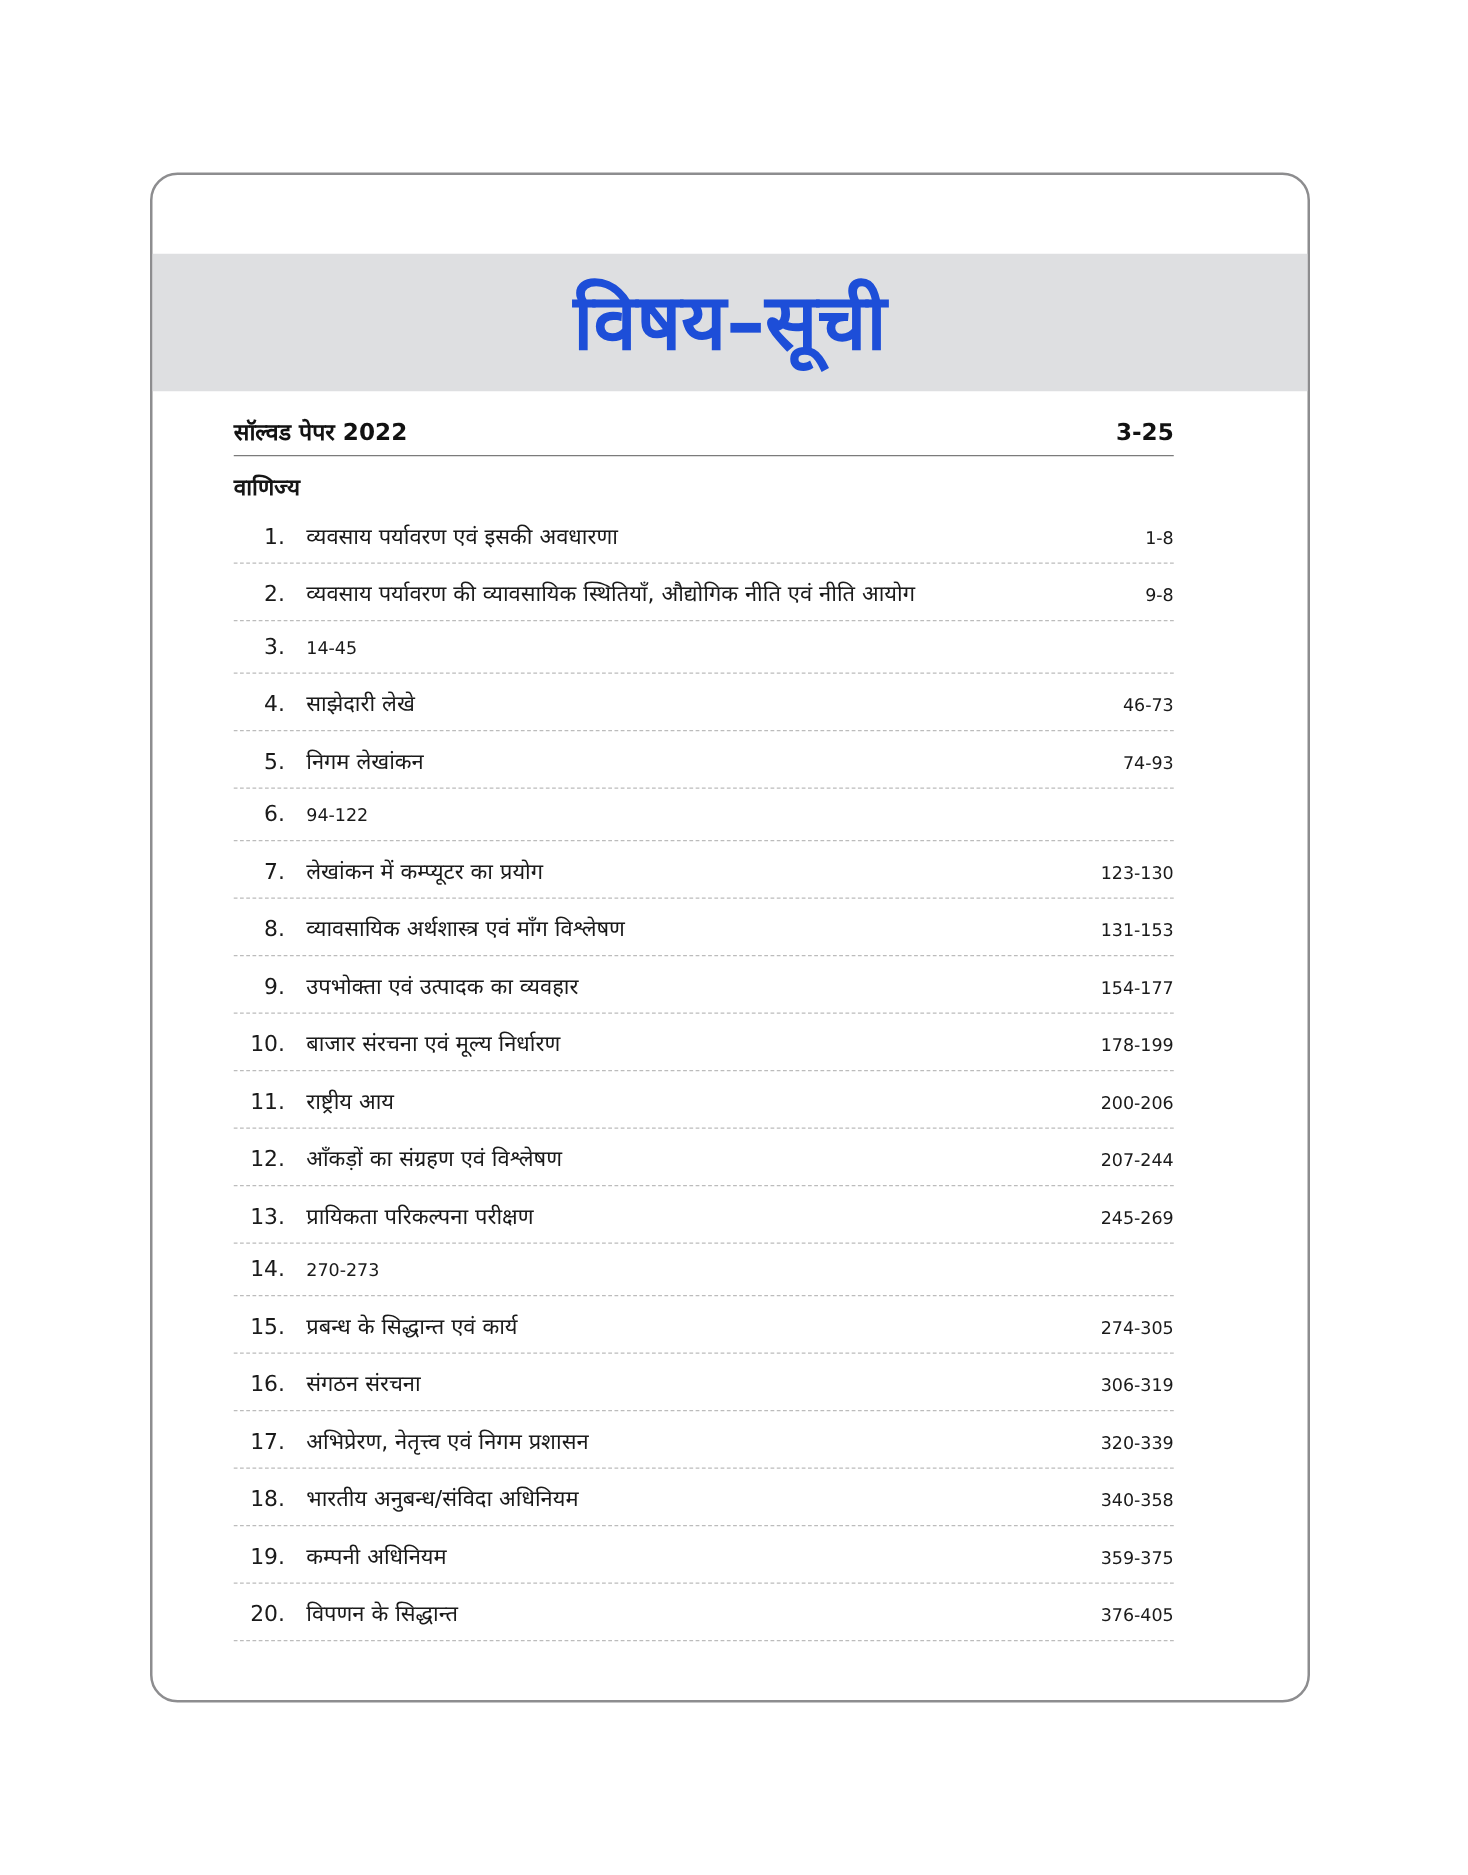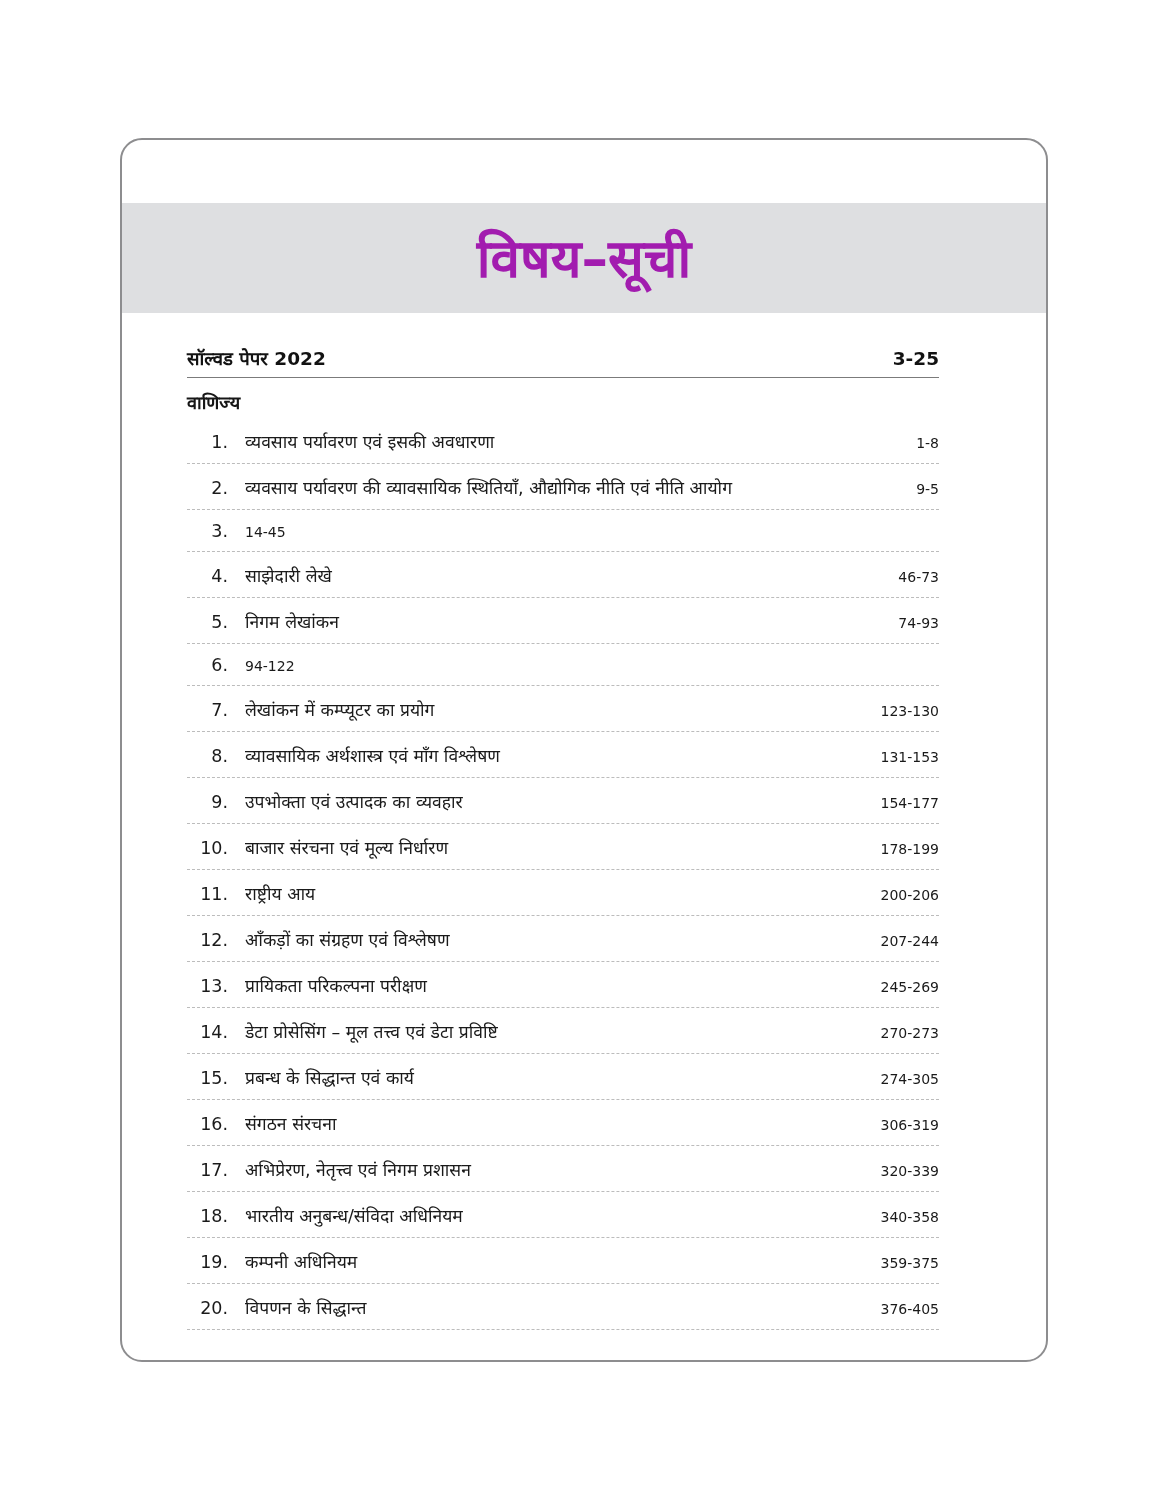--- a/index.html
+++ b/index.html
@@ -36,33 +36,33 @@
     top: 63px;
     width: 100%;
     height: 110px;
     background: #dedfe1;
     display: flex;
     align-items: center;
     justify-content: center;
   }
   .title-band .title-text {
     font-family: "DejaVu Sans", sans-serif;
-    font-size: 53px;
+    font-size: 62px;
     font-weight: 700;
-    color: #a21caf;
+    color: #1d4ed8;
     letter-spacing: 0px;
     line-height: 1;
     white-space: nowrap;
   }
 
   
   .toc-body {
     position: absolute;
     left: 65px;
-    top: 205px;
+    top: 192px;
     width: 752px;
   }
 
   
   .solved-row {
     display: flex;
     align-items: baseline;
     justify-content: space-between;
     font-family: "DejaVu Sans", sans-serif;
     font-size: 18.5px;
@@ -150,21 +150,21 @@
 
     <ul class="toc-list" id="toc-list">
         <li class="toc-item">
           <span class="num">1.</span>
           <span class="label">व्यवसाय पर्यावरण एवं इसकी अवधारणा</span>
           <span class="pages">1-8</span>
         </li>
         <li class="toc-item">
           <span class="num">2.</span>
           <span class="label">व्यवसाय पर्यावरण की व्यावसायिक स्थितियाँ, औद्योगिक नीति एवं नीति आयोग</span>
-          <span class="pages">9-5</span>
+          <span class="pages">9-8</span>
         </li>
         <li class="toc-item">
           <span class="num">3.</span>
           <span class="pages">14-45</span>
         </li>
         <li class="toc-item">
           <span class="num">4.</span>
           <span class="label">साझेदारी लेखे</span>
           <span class="pages">46-73</span>
         </li>
@@ -207,21 +207,20 @@
           <span class="label">आँकड़ों का संग्रहण एवं विश्लेषण</span>
           <span class="pages">207-244</span>
         </li>
         <li class="toc-item">
           <span class="num">13.</span>
           <span class="label">प्रायिकता परिकल्पना परीक्षण</span>
           <span class="pages">245-269</span>
         </li>
         <li class="toc-item">
           <span class="num">14.</span>
-          <span class="label">डेटा प्रोसेसिंग – मूल तत्त्व एवं डेटा प्रविष्टि</span>
           <span class="pages">270-273</span>
         </li>
         <li class="toc-item">
           <span class="num">15.</span>
           <span class="label">प्रबन्ध के सिद्धान्त एवं कार्य</span>
           <span class="pages">274-305</span>
         </li>
         <li class="toc-item">
           <span class="num">16.</span>
           <span class="label">संगठन संरचना</span>

